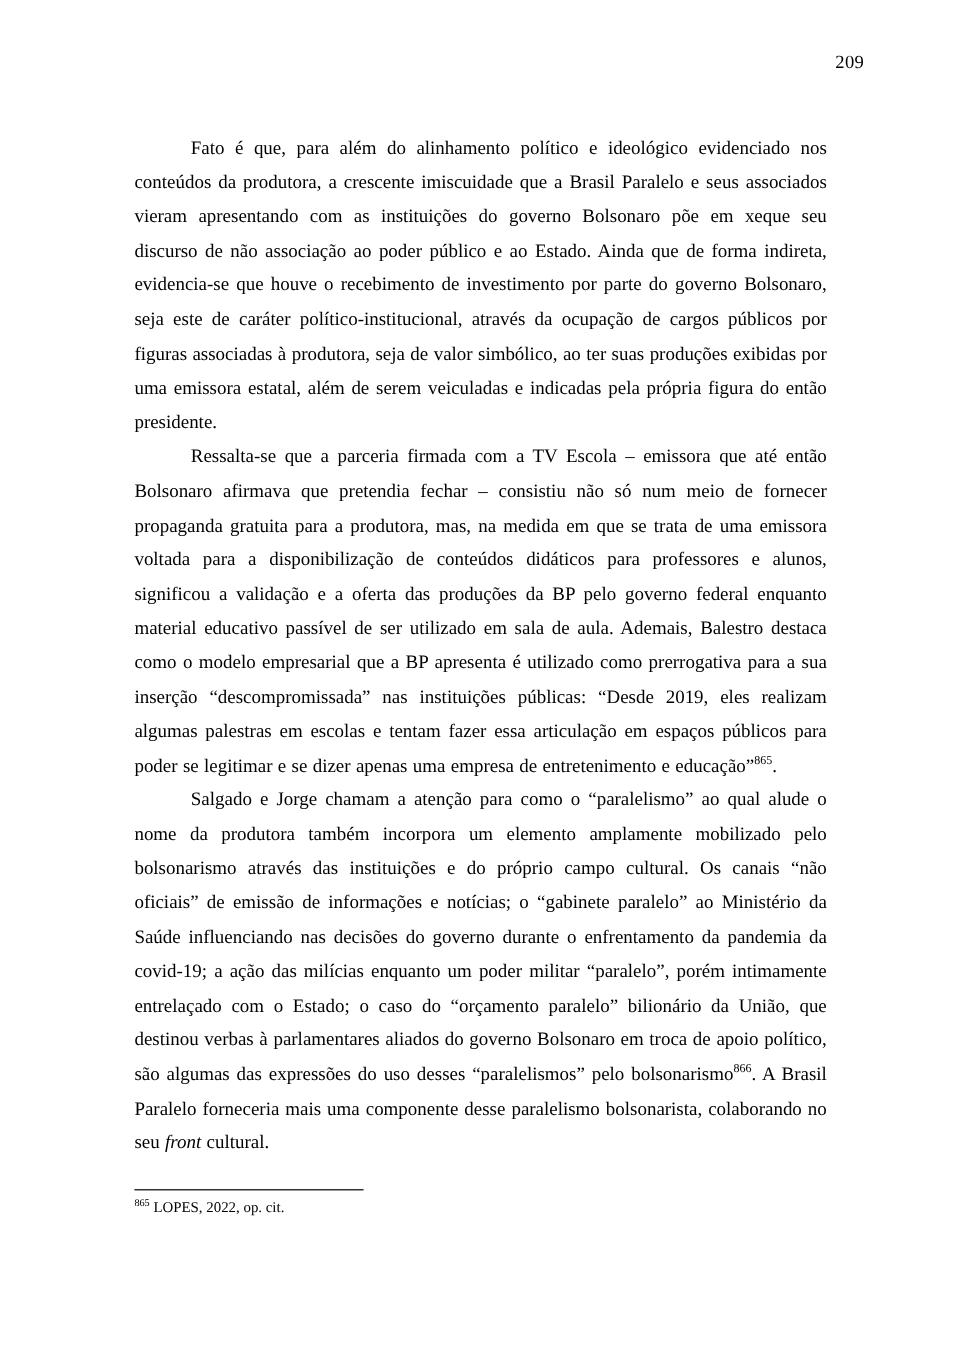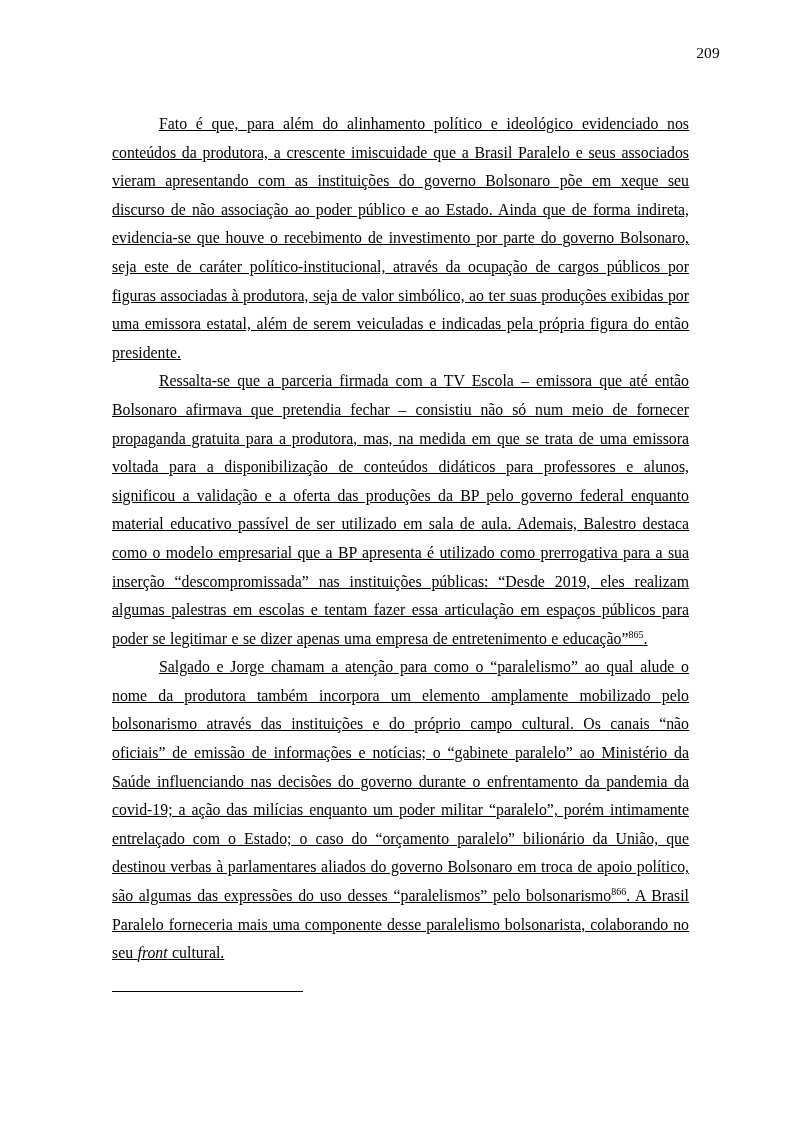--- a/index.html
+++ b/index.html
@@ -32,21 +32,20 @@
     top: 110px;
     left: 112px;
     width: 577px;
   }
   .para {
     font-size: 15.8px;
     line-height: 28.6px;
     text-align: justify;
     text-indent: 47px;
     word-spacing: 0.5px;
-    text-decoration: underline;
   }
   .para sup {
     font-size: 10px;
     line-height: 0;
     vertical-align: super;
   }
   .italic { font-style: italic; }
   .footnotes {
     position: absolute;
     top: 991px;
@@ -84,17 +83,18 @@
     <p class="para"><span>Ressalta-se que a parceria firmada com a TV Escola – emissora que até então Bolsonaro afirmava que pretendia fechar – consistiu não só num meio de fornecer propaganda gratuita para a produtora, mas, na medida em que se trata de uma emissora voltada para a disponibilização de conteúdos didáticos para professores e alunos, significou a validação e a oferta das produções da BP pelo governo federal enquanto material educativo passível de ser utilizado em sala de aula. Ademais, Balestro destaca como o modelo empresarial que a BP apresenta é utilizado como prerrogativa para a sua inserção “descompromissada” nas instituições públicas: “Desde 2019, eles realizam algumas palestras em escolas e tentam fazer essa articulação em espaços públicos para poder se legitimar e se dizer apenas uma empresa de entretenimento e educação”</span><sup>865</sup><span>.</span></p>
 
     <p class="para"><span>Salgado e Jorge chamam a atenção para como o “paralelismo” ao qual alude o nome da produtora também incorpora um elemento amplamente mobilizado pelo bolsonarismo através das instituições e do próprio campo cultural. Os canais “não oficiais” de emissão de informações e notícias; o “gabinete paralelo” ao Ministério da Saúde influenciando nas decisões do governo durante o enfrentamento da pandemia da covid-19; a ação das milícias enquanto um poder militar “paralelo”, porém intimamente entrelaçado com o Estado; o caso do “orçamento paralelo” bilionário da União, que destinou verbas à parlamentares aliados do governo Bolsonaro em troca de apoio político, são algumas das expressões do uso desses “paralelismos” pelo bolsonarismo</span><sup>866</sup><span>. A Brasil Paralelo forneceria mais uma componente desse paralelismo bolsonarista, colaborando no seu </span><span class="italic">front</span><span> cultural.</span></p>
 
   </div>
 
   <div class="footnotes">
 
     <div class="fn-rule"></div>
 
+    <p class="fn"><sup>865</sup><span> LOPES, 2022, op. cit.</span></p>
 
 
   </div>
 
 </div>
 
 </body></html>

